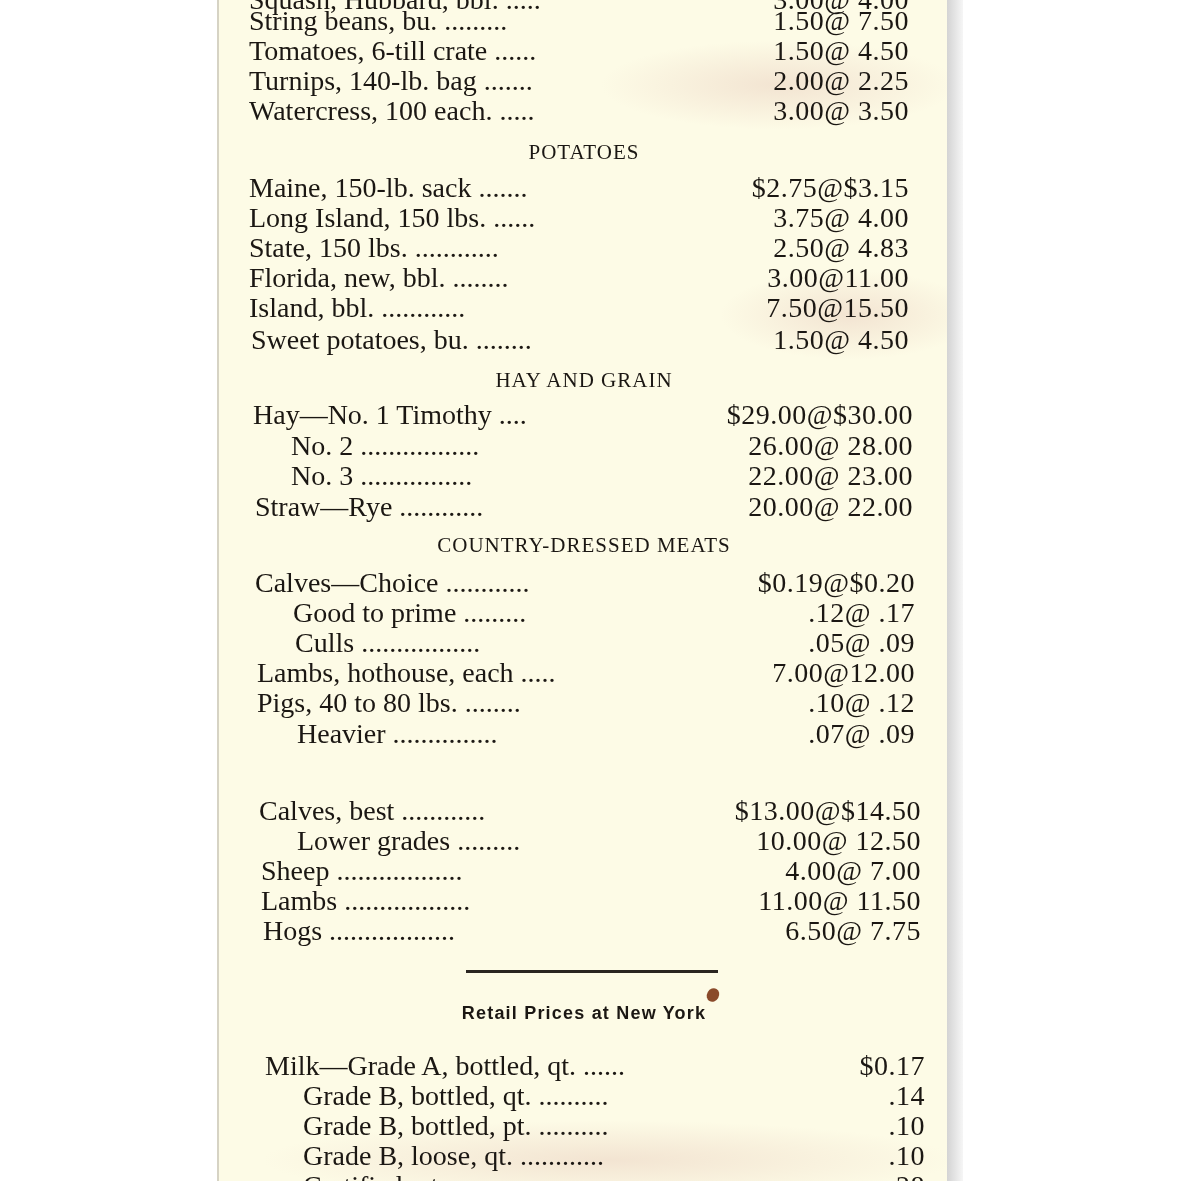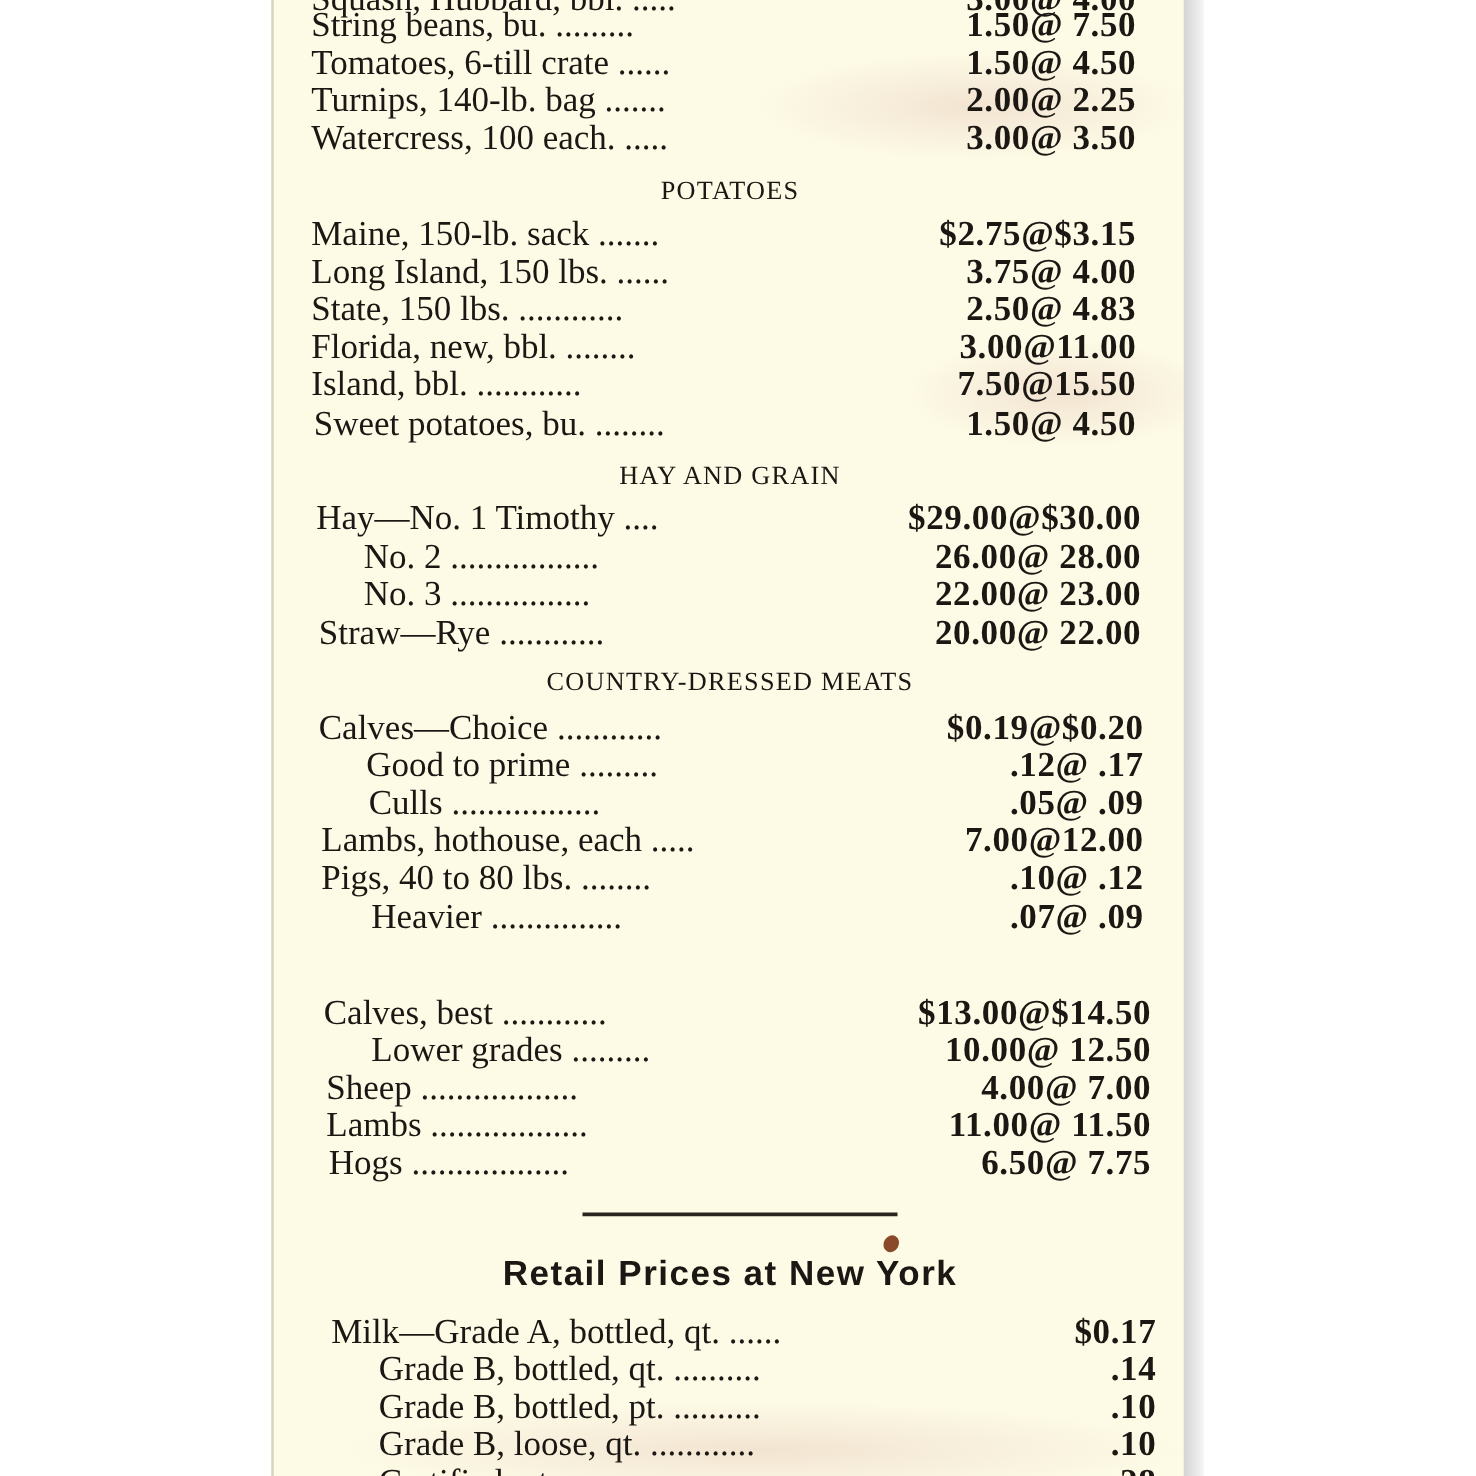--- a/index.html
+++ b/index.html
@@ -22,29 +22,29 @@
   .stain {
     position:absolute; border-radius:50%;
     background:radial-gradient(ellipse at center, rgba(230,200,185,0.45), rgba(230,200,185,0) 70%);
   }
   .row {
     position:absolute; left:0; width:730px; height:30px;
     font-size:28px; line-height:30px; color:#1b1713;
     white-space:nowrap;
   }
   .row .label { position:absolute; top:0; }
-  .row .price { position:absolute; top:0; right:40px; text-align:right; letter-spacing:0.5px;font-weight:bold; }
+  .row .price { position:absolute; top:0; right:40px; text-align:right; letter-spacing:0.5px; }
   .heading {
     position:absolute; left:0; width:730px; text-align:center;
     font-size:21px; letter-spacing:1px; color:#1b1713; font-weight:normal;
   }
   .retail-heading {
     position:absolute; left:0; width:730px; text-align:center; top:1003px;
     font-family:"Liberation Sans","DejaVu Sans",sans-serif;
-    font-weight:bold; font-size:28px; letter-spacing:1.2px; color:#1b1713;
+    font-weight:bold; font-size:18px; letter-spacing:1.2px; color:#1b1713;
   }
   .rule {
     position:absolute; left:247px; top:970px; width:252px; height:3px; background:#2a2520;
   }
   .speck {
     position:absolute; left:488px; top:988px; width:12px; height:14px;
     background:#8a4a2a; border-radius:50%; transform:rotate(30deg);
   }
   .clipped { top:-15px; }
 </style>

